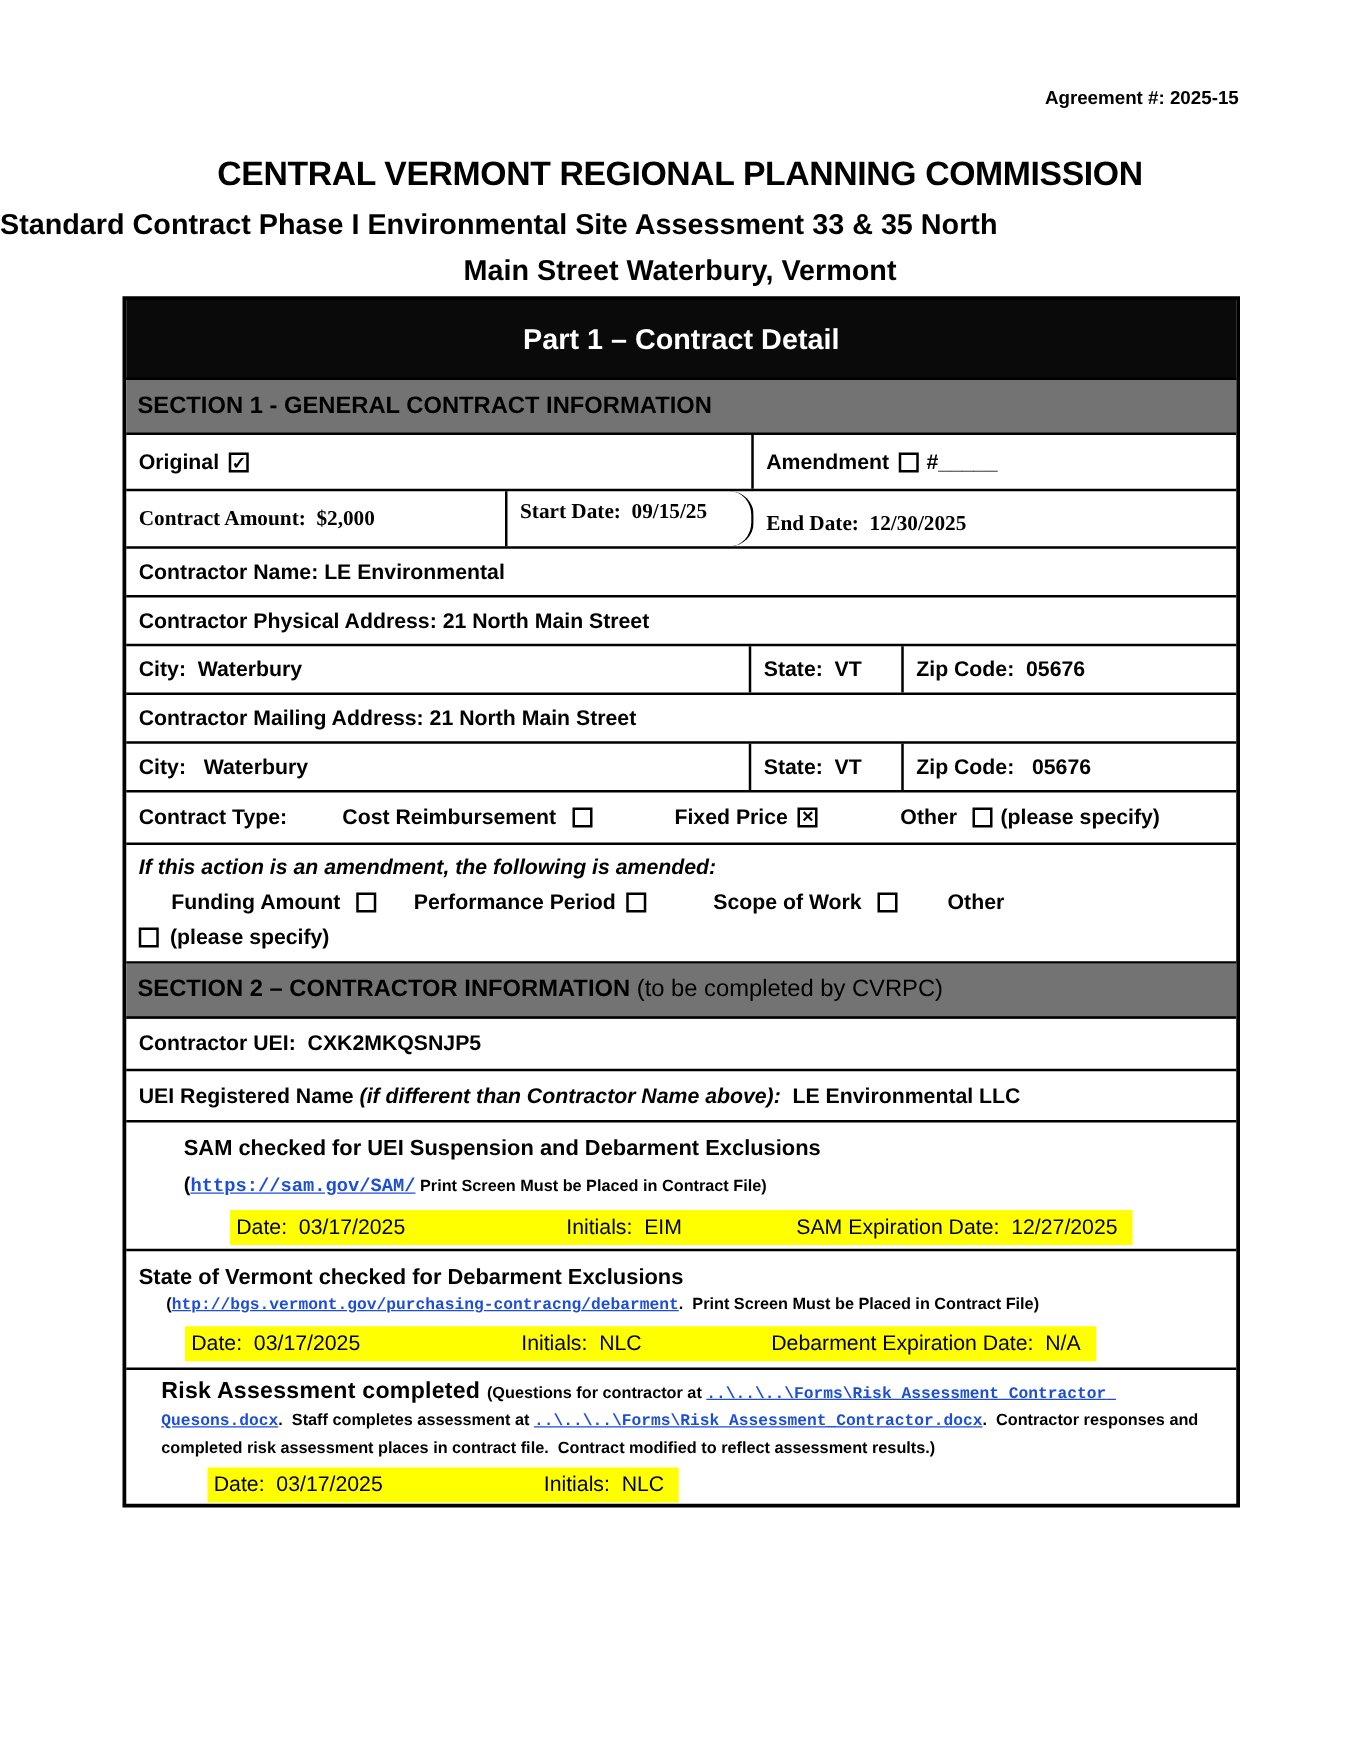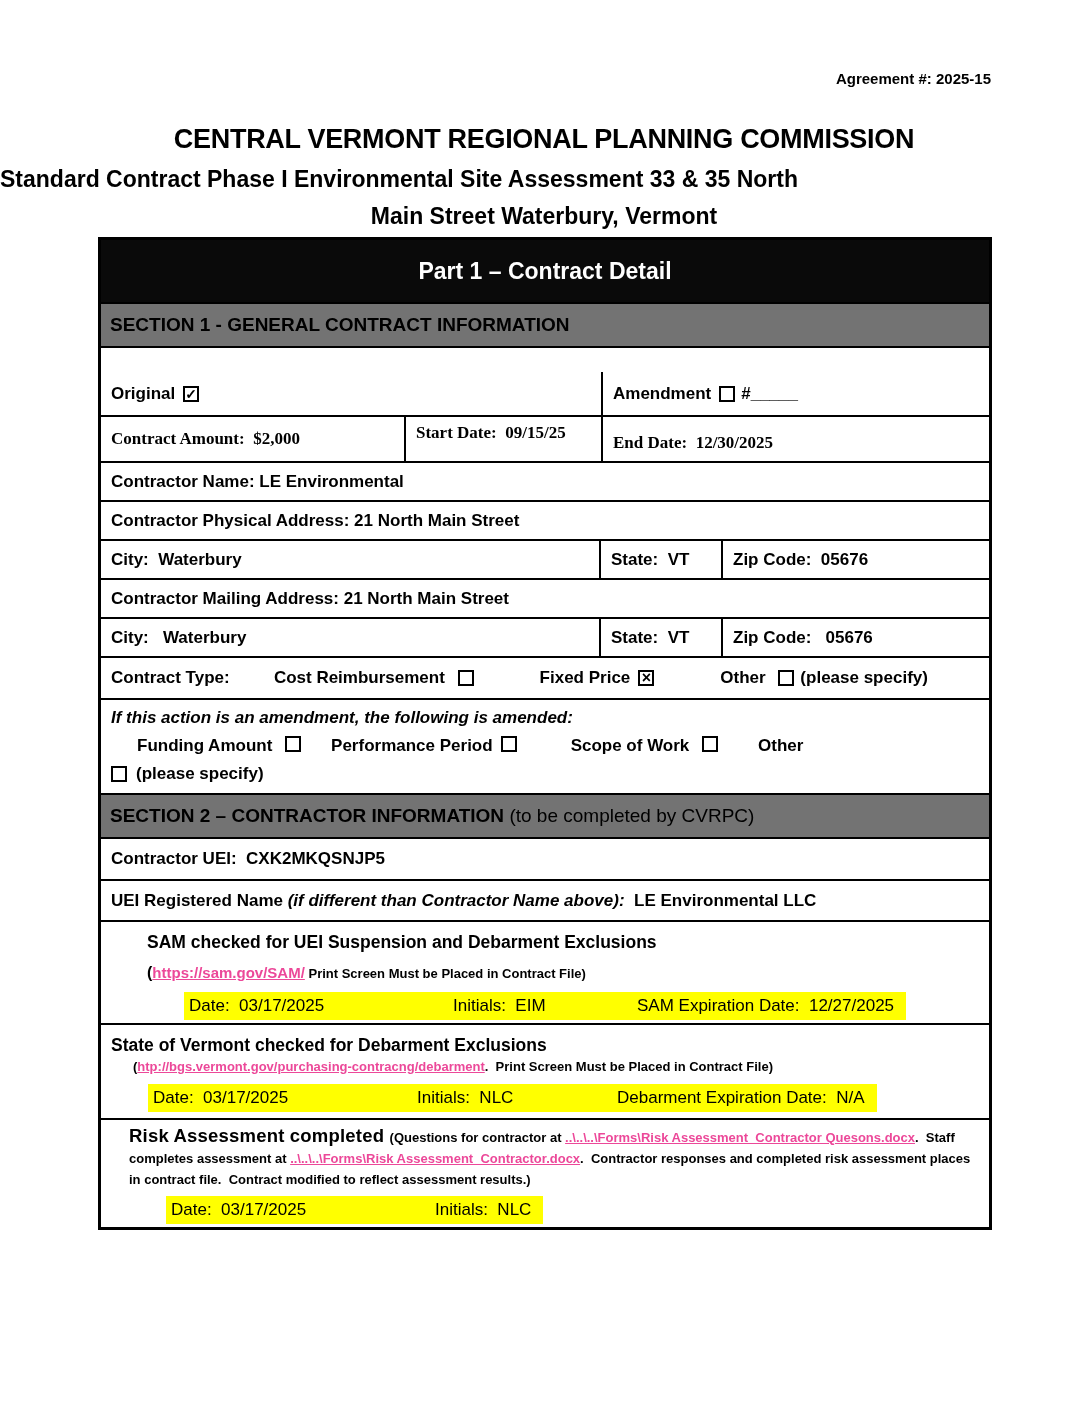--- a/index.html
+++ b/index.html
@@ -24,45 +24,45 @@
   .cell:last-child { border-right:none; }
   .cell.top    { align-items:flex-start; padding-top:6px; }
   .cell.bottom { align-items:flex-end; padding-bottom:8px; }
 
   .r-part1 { height:64px; background:#0a0a0a; color:#fff; align-items:center; justify-content:center;
              font-size:23px; font-weight:700; display:flex; }
   .r-sec   { height:44px; background:#737373; display:flex; align-items:center; padding-left:9px;
              font-size:19px; font-weight:700; }
   .r-sec .normal { font-weight:400; }
 
-  .r-orig { height:45px;margin-top:24px; }  .r-orig .c1 { width:502px; }
-  .r-amt  { height:46px;font-family:Liberation Serif, serif; }  .r-amt .c1 { width:305px; } .r-amt .c2 { width:197px; } .r-amt .c3 { flex:1; }
+  .r-orig { height:45px; }  .r-orig .c1 { width:502px; }
+  .r-amt  { height:46px;font-family:Liberation Serif, serif; }  .r-amt .c1 { width:305px; } .r-amt .c2 { width:197px;border-radius:19px; } .r-amt .c3 { flex:1; }
   .r-one  { height:39px; }
   .r-city { height:39px; }  .r-city .c1 { width:500px; } .r-city .c2 { width:122px; } .r-city .c3 { flex:1; }
   .r-type { height:42px; }
   .r-amend { height:95px; display:block; padding:8px 10px 0 10px; font-size:17px; font-weight:700; }
   .r-amend .line1 { font-style:italic; }
   .r-amend .line2 { margin:8px 0 0 26px; display:flex; }
   .r-amend .line3 { margin-top:8px; display:flex; align-items:center; }
-  .am-opt { margin-right:44px; display:flex; }
+  .am-opt { margin-right:44px; display:flex; align-items:center; }
 
   .r-uei    { height:42px; }
   .r-ueireg { height:41px; }
   .r-ueireg .it { font-style:italic; }
 
   .r-block { display:block; padding:8px 10px 0 10px; }
   .r-sam  { height:103px;padding-left:46px; }
   .r-vt   { height:95px;  }
   .r-risk { height:107px; padding-top:5px;padding-left:28px; }
 
   .blk-head { font-size:17.5px; font-weight:700; margin-top:2px; }
   .sam-line2 { margin-top:11px; font-size:13px; font-weight:700; }
   .sam-line2 .paren { font-size:16px; }
   .vt-line2  { margin:3px 0 0 22px; font-size:13px; font-weight:700; }
-  .link { color:#ec4899; text-decoration:underline; font-weight:700; cursor:pointer; }
+  .link { color:#1d4ed8; text-decoration:underline; font-weight:700; cursor:pointer;font-family:Liberation Mono, monospace; }
   .link.lg { font-size:15px; }
   .risk-text { font-size:13px; font-weight:700; line-height:21px; }
   .risk-text .risk-head { font-size:18.5px; letter-spacing:0.2px; }
 
   .hl { display:inline-flex; background:#ffff00; font-size:17px; font-weight:400;
         padding:4px 12px 4px 5px; margin:10px 0 0 37px; align-items:baseline; }
   .r-risk .hl { margin-top:6px; }
   .hl .c1 { width:264px; }
   .hl .c2-sam { width:184px; }
   .hl .c2-vt  { width:200px; }

